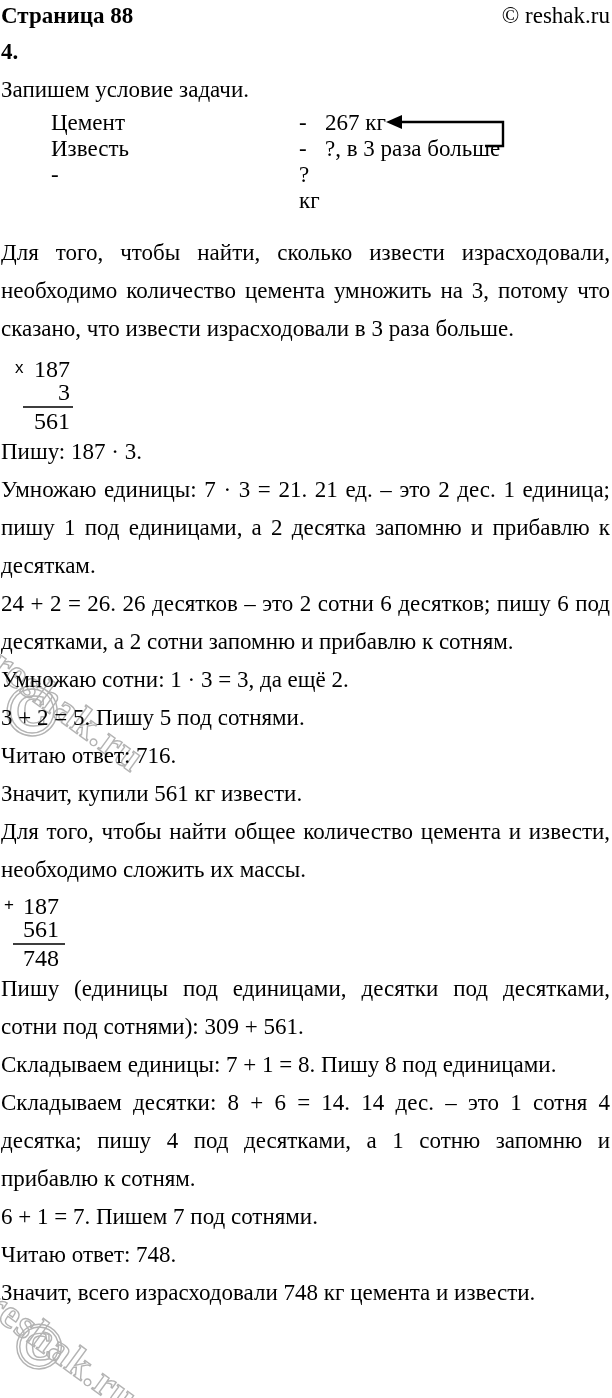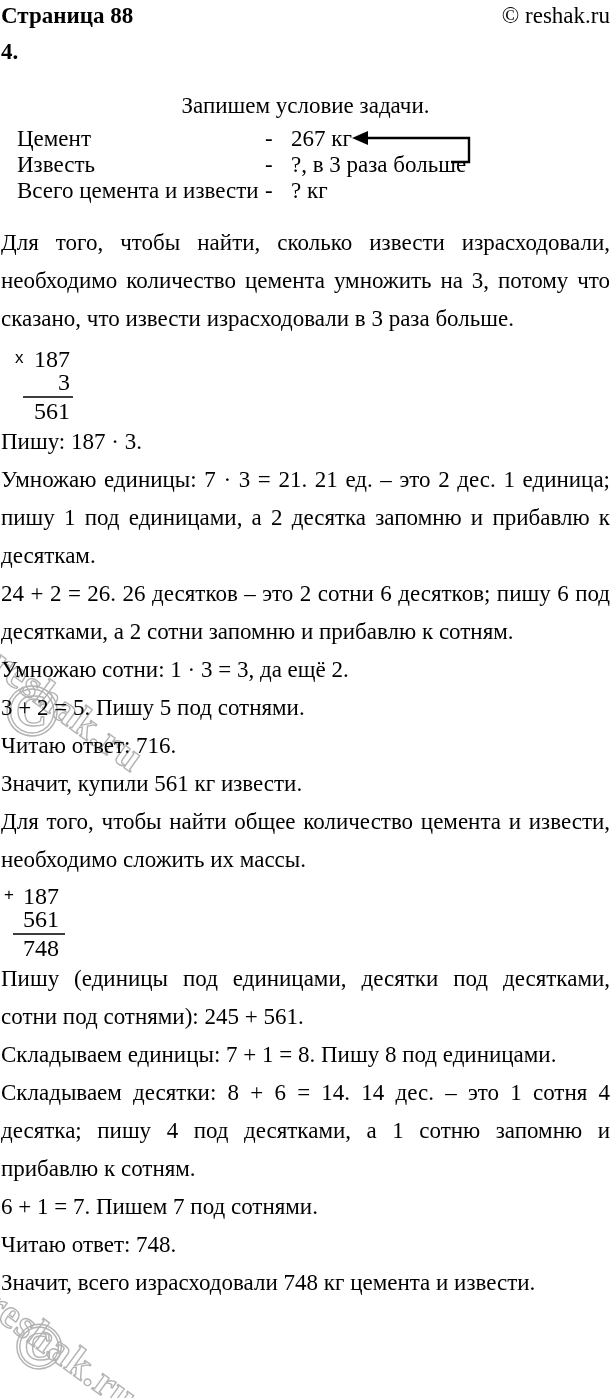--- a/index.html
+++ b/index.html
@@ -11,24 +11,24 @@
     font-family: "Liberation Serif", "DejaVu Serif", serif;
     font-size: 23px;
     color: #000;
   }
   .content { position: relative; z-index: 1; padding: 0 2px 0 1px; }
 
   
   .hdr { display: flex; justify-content: space-between; margin-top: 2px; line-height: 28px; gap: 40px; }
   .hdr .title { font-weight: bold; }
   .problem-num { font-weight: bold; margin-top: 8px; line-height: 28px; }
-  .intro { margin-top: 26px; line-height: 28px; text-align: center; }
+  .intro { margin-top: 10px; line-height: 28px; }
 
   
-  .condition { position: relative; margin-top: 6px; padding-left: 16px; }
+  .condition { position: relative; margin-top: 6px; padding-left: 16px; margin-left: 34px; }
   .cond-row { display: grid; grid-template-columns: 248px 26px 1fr; line-height: 26px; }
   .cond-arrow { position: absolute; left: 340px; top: 0; z-index: 2; }
 
   
   .para { line-height: 38px; text-align: justify; }
   .mt20 { margin-top: 20px; }
 
   
   .calc { line-height: 23px; font-size: 24px; }
   .calc.mult { margin-top: 10px; margin-left: 14px; }
@@ -75,21 +75,20 @@
       <span>Цемент</span>
       <span>-</span>
       <span>267 кг</span>
     </div>
     <div class="cond-row">
       <span>Известь</span>
       <span>-</span>
       <span>?, в 3 раза больше</span>
     </div>
     <div class="cond-row">
-      <span>Всего цемента и извести</span>
       <span>-</span>
       <span>? кг</span>
     </div>
     <svg class="cond-arrow" width="140" height="48" viewBox="0 0 140 48">
       <polyline points="18,12 128,12 128,36 110,36" fill="none" stroke="#000" stroke-width="2.4"></polyline>
       <polygon points="11,12 27,5 27,19" fill="#000"></polygon>
     </svg>
   </div>
 
   <p class="para mt20">Для того, чтобы найти, сколько извести израсходовали, необходимо количество цемента умножить на 3, потому что сказано, что извести израсходовали в 3 раза больше.</p>
@@ -129,21 +128,21 @@
       <span class="calc-sign"></span>
       <span class="calc-num">561</span>
     </div>
     <div class="calc-line"></div>
     <div class="calc-row">
       <span class="calc-sign"></span>
       <span class="calc-num">748</span>
     </div>
   </div>
 
-  <p class="para">Пишу (единицы под единицами, десятки под десятками, сотни под сотнями):  245 + 561.</p>
+  <p class="para">Пишу (единицы под единицами, десятки под десятками, сотни под сотнями):  309 + 561.</p>
   <p class="para">Складываем единицы:  7 + 1 = 8. Пишу 8 под единицами.</p>
   <p class="para">Складываем десятки:  8 + 6 = 14. 14 дес. – это 1 сотня 4 десятка; пишу 4 под десятками, а 1 сотню запомню и прибавлю к сотням.</p>
   <p class="para">6 + 1 = 7. Пишем 7 под сотнями.</p>
   <p class="para">Читаю ответ: 748.</p>
   <p class="para">Значит, всего израсходовали 748 кг цемента и извести.</p>
 
   <div class="final">
     
   </div>
 

